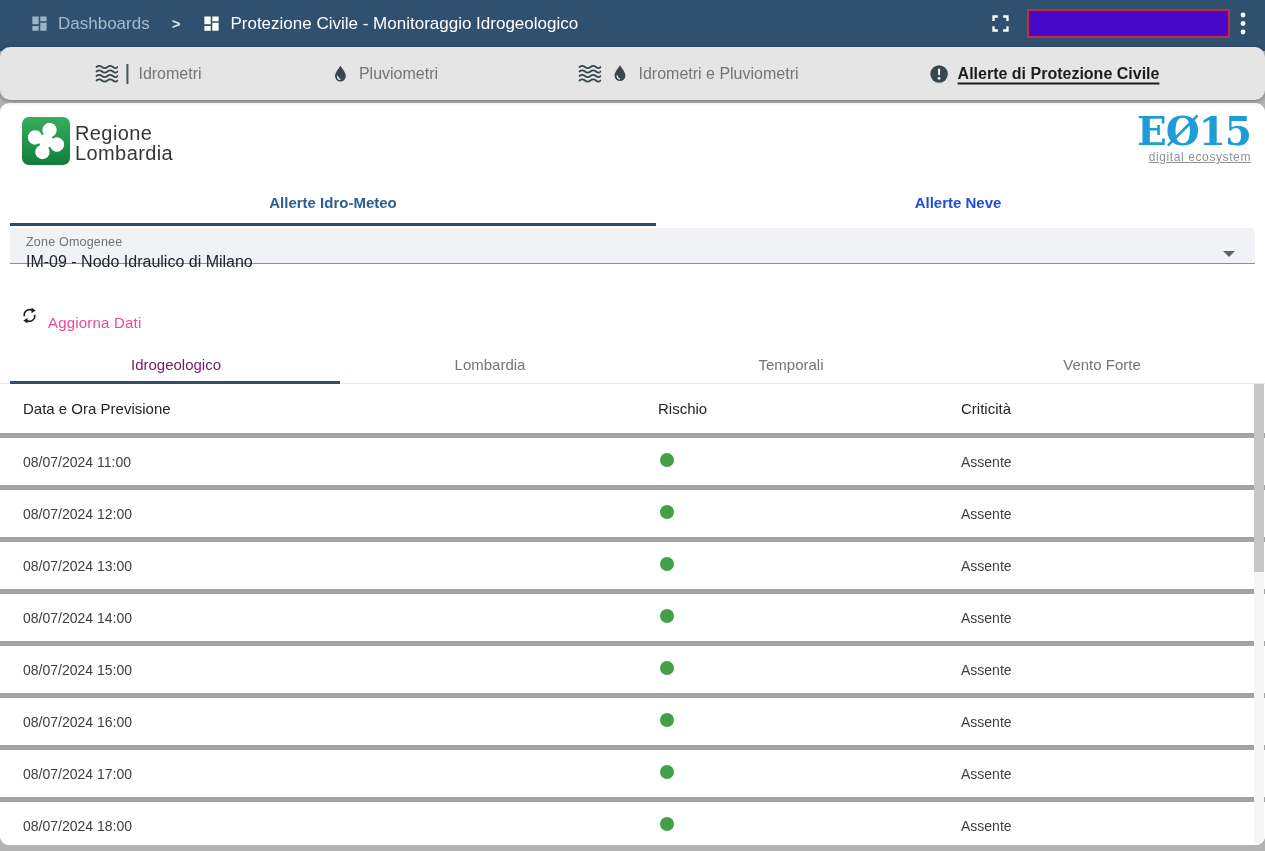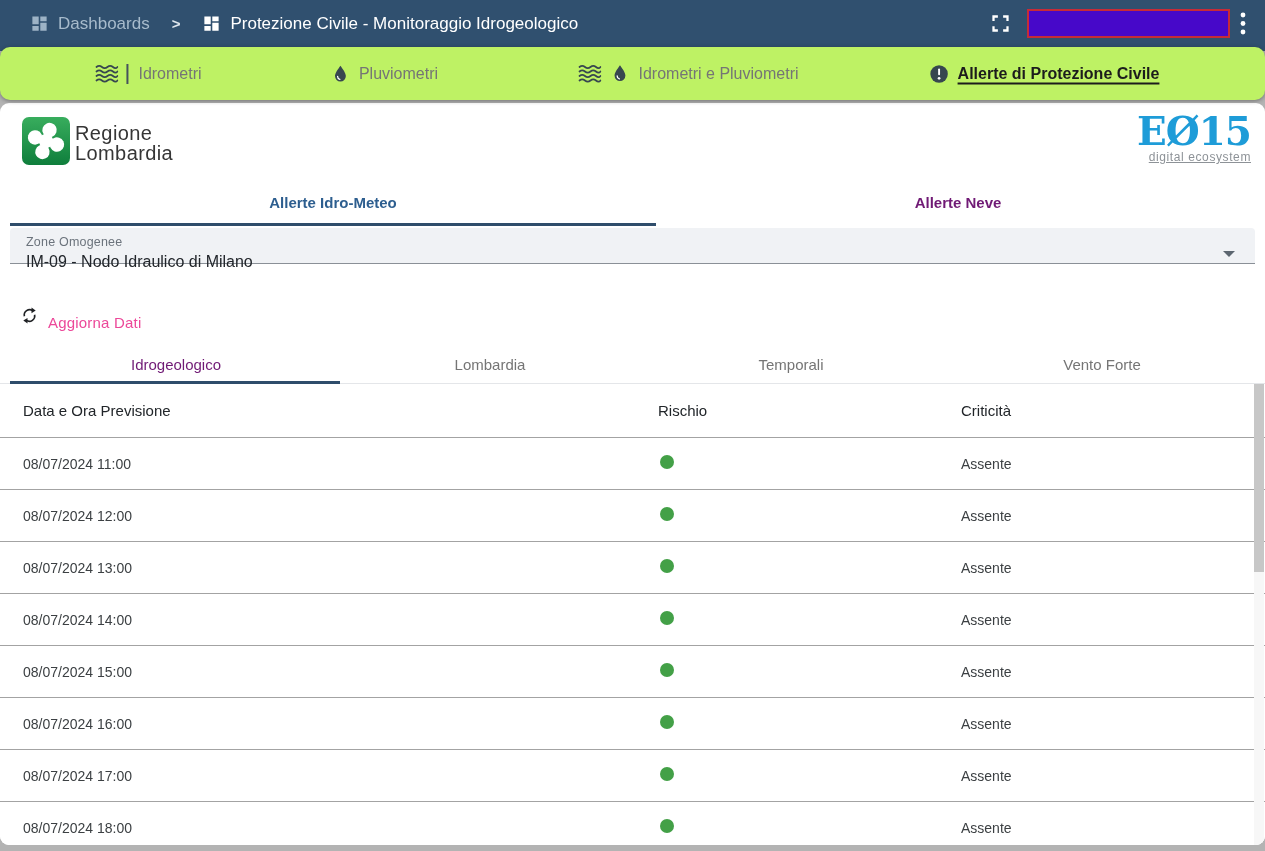--- a/index.html
+++ b/index.html
@@ -19,21 +19,21 @@
   .crumb-icon.white { color:#ffffff; }
   .crumb-root { color:#a7bbcc; font-weight:500; cursor:pointer; }
   .crumb-sep { color:#dfe7ee; font-weight:700; margin:0 22px; font-size:15px; }
   .crumb-title { color:#ffffff; font-weight:500; }
   .topbar-right { position:absolute; right:0; top:0; height:47px; display:flex; align-items:center; }
   .fs-icon { display:inline-flex; margin-right:16px; cursor:pointer; }
   .redaction { width:203px; height:29px; background:#4708c9; border:2px solid #c62b38; margin-right:10px; }
   .kebab { display:inline-flex; margin-right:19px; cursor:pointer; }
 
   
-  .navtabs { position:absolute; top:47px; left:0; width:100%; height:53px; background:#bef264;
+  .navtabs { position:absolute; top:47px; left:0; width:100%; height:53px; background:#e5e5e5;
              border-radius:10px; box-shadow:0 1px 4px rgba(30,30,30,.45); z-index:2; }
   .navtab { position:absolute; top:50%; transform:translate(-50%,-50%); display:inline-flex;
             align-items:center; gap:8px; font-size:16px; color:#757575; cursor:pointer; white-space:nowrap; }
   .navtab .nicon { display:inline-flex; color:#37474f; }
   .navtab.active { color:#1c1c1c; }
   .navtab.active .ntext { font-weight:700; text-decoration:underline; text-underline-offset:4px; text-decoration-thickness:1.5px; }
   .caret { width:2px; height:20px; background:#46525c; margin-right:2px; }
 
   
   .card { position:absolute; top:103px; left:0; width:100%; height:742px; background:#fff;
@@ -43,21 +43,21 @@
   .lombardia { position:absolute; left:22px; top:14px; display:flex; align-items:center; }
   .lombardia-text { margin-left:5px; font-size:20px; line-height:20px; color:#363636; font-weight:500; letter-spacing:.4px; }
   .e015 { position:absolute; right:14px; top:7px; text-align:right; }
   .e015-text { font-family:"DejaVu Serif", serif; font-weight:700; font-size:39px; line-height:42px; color:#1e9cd8; letter-spacing:-1px; }
   .e015-sub { font-size:12px; color:#8d9297; letter-spacing:.6px; margin-top:-2px;text-decoration:underline; }
 
   
   .alert-tabs { position:absolute; top:75px; left:0; width:100%; height:48px; }
   .alert-tab { position:absolute; top:50%; transform:translate(-50%,-50%); font-size:15px; cursor:pointer; white-space:nowrap;font-weight:bold; }
   .alert-tab.active { color:#2d5e8f; }
-  .alert-tab.inactive { color:#701a75; }
+  .alert-tab.inactive { color:#1d4ed8; }
   .alert-underline { position:absolute; left:10px; bottom:0; width:646px; height:3px; background:#2f4d6b; }
 
   
   .zone-select { position:absolute; top:125px; left:10px; width:1245px; height:36px; background:#f0f2f5;
                  border-bottom:1px solid #8a9097; border-radius:4px 4px 0 0; cursor:pointer; }
   .zone-label { position:absolute; left:16px; top:7px; font-size:12.5px; color:#6b737c; letter-spacing:.2px; }
   .zone-value { position:absolute; left:16px; top:25px; font-size:16px; color:#21252a; }
   .zone-arrow { position:absolute; right:20px; top:23px; width:0; height:0;
                 border-left:6px solid transparent; border-right:6px solid transparent; border-top:6px solid #5c6670; }
 
@@ -70,21 +70,21 @@
   
   .risk-tabs { position:absolute; top:237px; left:0; width:100%; height:44px; border-bottom:1px solid #e4e6e9; }
   .risk-tab { position:absolute; top:16px; transform:translateX(-50%); font-size:15px; cursor:pointer; white-space:nowrap; }
   .risk-tab.active { color:#701a75; font-weight:500; }
   .risk-tab.inactive { color:#757575; }
   .risk-underline { position:absolute; left:10px; bottom:-1px; width:330px; height:3px; background:#2f4d6b; }
 
   
   .table { position:absolute; top:281px; left:0; width:100%; height:461px; }
   .thead, .trow { display:grid; grid-template-columns:635px 303px auto; align-items:center; padding-left:23px;
-                  border-bottom:1px solid #a3a3a3; }
+                  border-bottom:5px solid #a3a3a3; }
   .thead { height:54px; font-size:15px; font-weight:500; color:#212529; }
   .trow { height:52px; font-size:14px; color:#3c4043; background:#fff; }
   .dot { display:inline-block; width:14px; height:14px; border-radius:50%; margin-left:2px; }
   .dot-green { background:#43a047; }
 
   
   .scrollbar { position:absolute; right:1px; top:281px; width:10px; height:461px; background:#f7f7f7; }
   .scroll-thumb { position:absolute; top:0; left:0; width:10px; height:188px; background:#c7c7c7; cursor:grab; }
 </style>
 </head>

